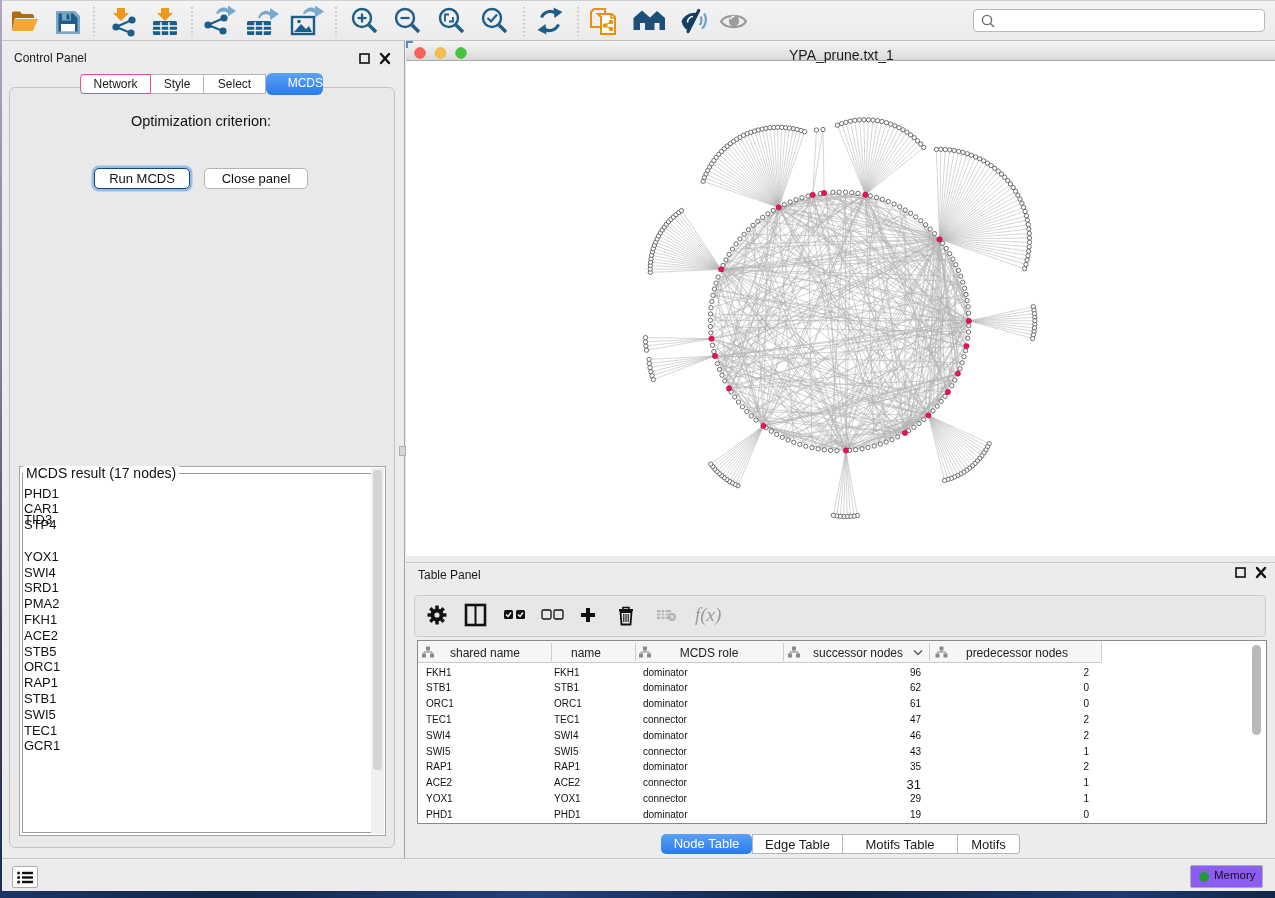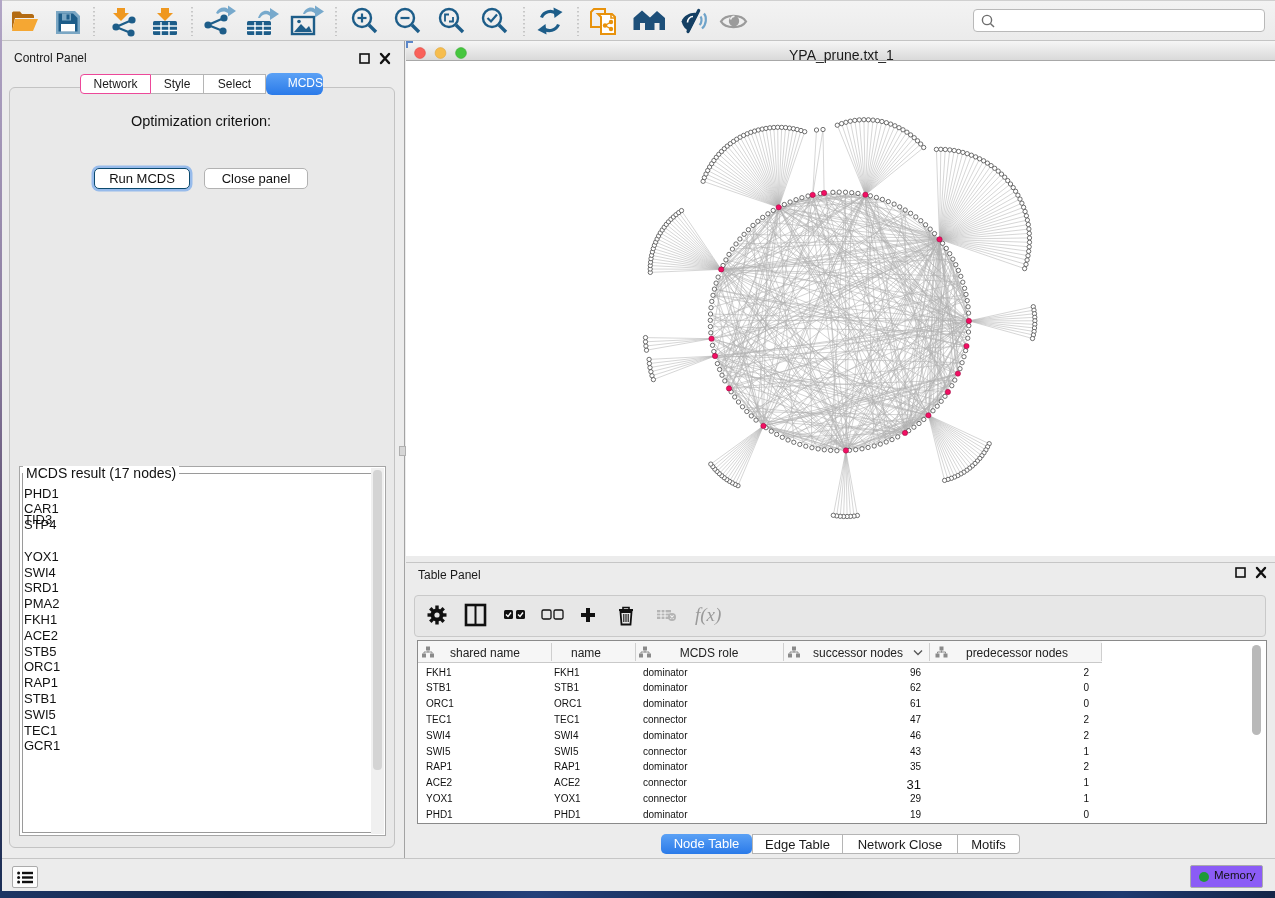--- a/index.html
+++ b/index.html
@@ -620,21 +620,21 @@
     <text x="169" y="15.8" font-size="12" fill="#222" text-anchor="middle">name</text>
     <text x="292" y="15.8" font-size="12" fill="#222" text-anchor="middle">MCDS role</text>
     <text x="441" y="15.8" font-size="12" fill="#222" text-anchor="middle">successor nodes</text>
     <path d="M497 9.5 L501 13.5 L505 9.5" fill="none" stroke="#555" stroke-width="1.3"></path>
     <text x="600" y="15.8" font-size="12" fill="#222" text-anchor="middle">predecessor nodes</text>
   </svg>
   <div class="abs" style="left:846px;top:89px;width:9px;height:90px;background:#b9b9b9;border-radius:4.5px"></div>
 
   <div class="abs" style="left:255px;top:278px;width:91px;height:20px;background:linear-gradient(#5ba1f5,#2a7ae9);border-radius:5px;font-size:13px;text-align:center;line-height:19px;color:#fff">Node Table</div>
   <div class="abs" style="left:346px;top:278px;width:91px;height:20px;background:#fff;border:1px solid #b5b5b5;font-size:13px;text-align:center;line-height:19px;color:#1a1a1a">Edge Table</div>
-  <div class="abs" style="left:437px;top:278px;width:115px;height:20px;background:#fff;border:1px solid #b5b5b5;border-left:none;font-size:13px;text-align:center;line-height:19px;color:#1a1a1a">Network Close</div>
+  <div class="abs" style="left:437px;top:278px;width:115px;height:20px;background:#fff;border:1px solid #b5b5b5;border-left:none;font-size:13px;text-align:center;line-height:19px;color:#1a1a1a">Motifs Table</div>
   <div class="abs" style="left:552px;top:278px;width:62px;height:20px;background:#fff;border:1px solid #b5b5b5;border-left:none;border-radius:0 4px 4px 0;font-size:13px;text-align:center;line-height:19px;color:#1a1a1a">Motifs</div>
 </div>
 <div class="abs" style="top:666.5px;left:426px;font-size:10px;color:#111">FKH1</div>
 <div class="abs" style="top:666.5px;left:554px;font-size:10px;color:#111">FKH1</div>
 <div class="abs" style="top:666.5px;left:643px;font-size:10px;color:#111">dominator</div>
 <div class="abs" style="top:666.5px;left:821px;width:100px;text-align:right;font-size:10px;color:#111">96</div>
 <div class="abs" style="top:666.5px;left:989px;width:100px;text-align:right;font-size:10px;color:#111">2</div>
 <div class="abs" style="top:682.3px;left:426px;font-size:10px;color:#111">STB1</div>
 <div class="abs" style="top:682.3px;left:554px;font-size:10px;color:#111">STB1</div>
 <div class="abs" style="top:682.3px;left:643px;font-size:10px;color:#111">dominator</div>

